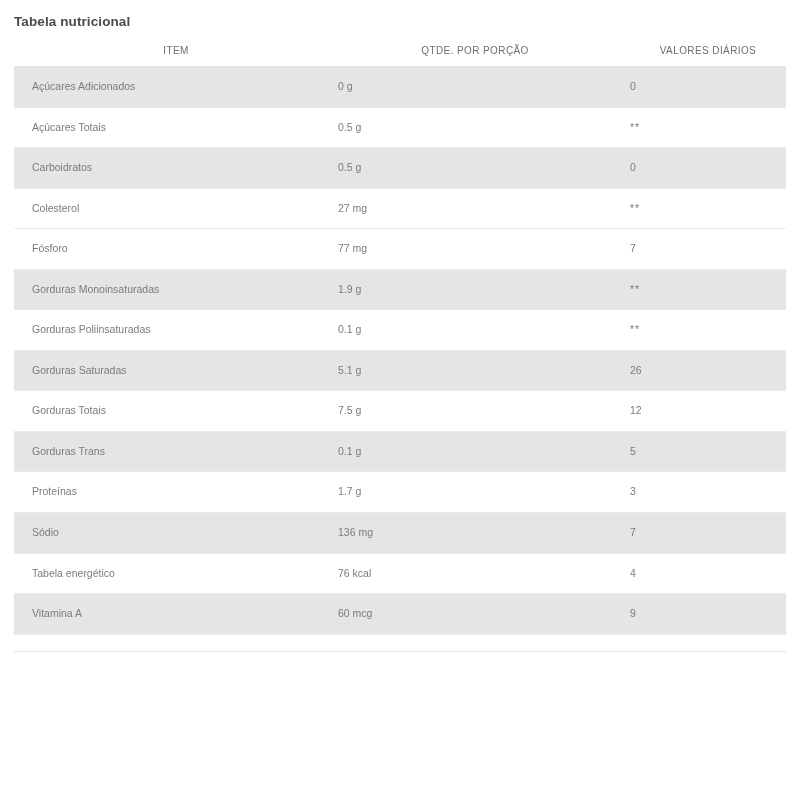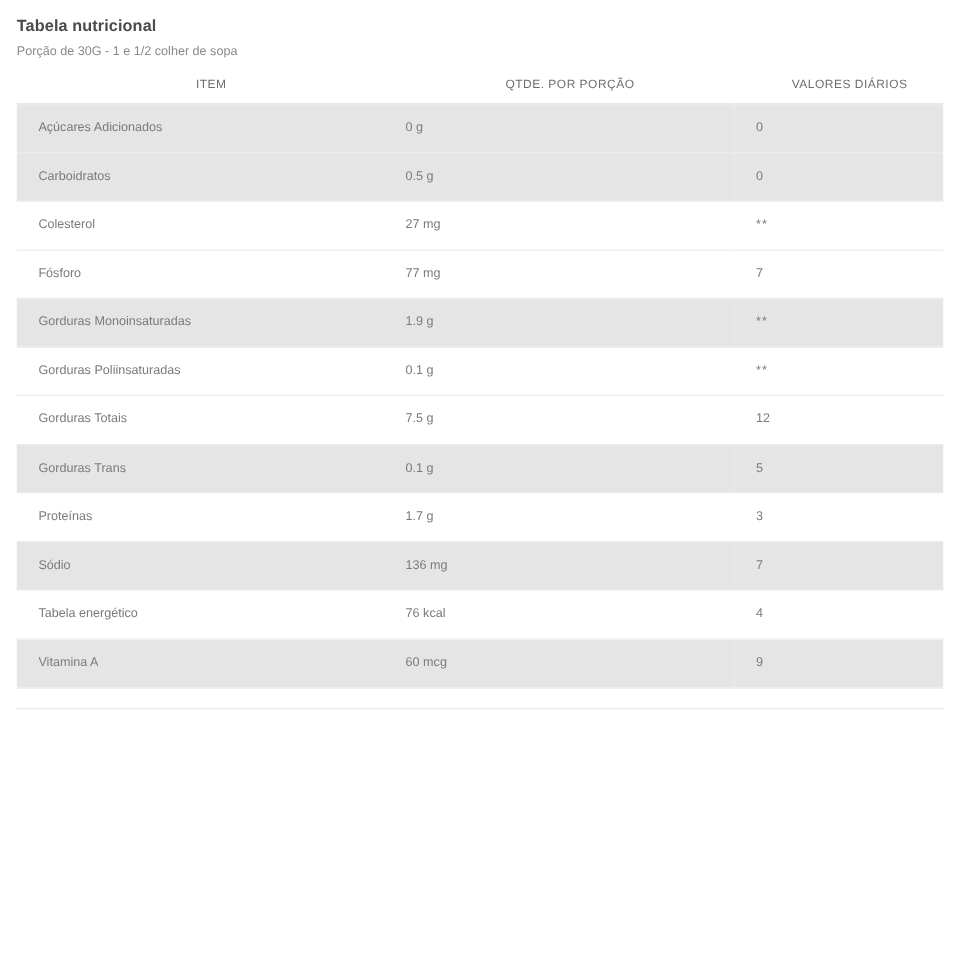--- a/index.html
+++ b/index.html
@@ -74,40 +74,44 @@
     margin: 16px 0 0 0;
   }
   .stars { letter-spacing: 1px; }
 </style>
 </head>
 <body>
 
 <div class="page">
 
   <div class="nutri-title">Tabela nutricional</div>
-  <div class="nutri-portion">Porção de 30G - 1 e 1/2 colher de sopa</div>
 
   <table class="nutri">
     <colgroup>
       <col class="c1">
         <col class="c2">
         <col class="c3">
     </colgroup>
     <thead>
       <tr>
         <th>ITEM</th>
         <th>QTDE. POR PORÇÃO</th>
         <th>VALORES DIÁRIOS</th>
       </tr>
     </thead>
     <tbody>
       <tr class="shaded">
         <td>Açúcares Adicionados</td>
         <td>0 g</td>
         <td>0</td>
+      </tr>
+      <tr class="plain">
+        <td>Açúcares Totais</td>
+        <td>0.5 g</td>
+        <td class="stars">**</td>
       </tr>
       <tr class="shaded">
         <td>Carboidratos</td>
         <td>0.5 g</td>
         <td>0</td>
       </tr>
       <tr class="plain">
         <td>Colesterol</td>
         <td>27 mg</td>
         <td class="stars">**</td>
@@ -119,20 +123,25 @@
       </tr>
       <tr class="shaded">
         <td>Gorduras Monoinsaturadas</td>
         <td>1.9 g</td>
         <td class="stars">**</td>
       </tr>
       <tr class="plain">
         <td>Gorduras Poliinsaturadas</td>
         <td>0.1 g</td>
         <td class="stars">**</td>
+      </tr>
+      <tr class="shaded">
+        <td>Gorduras Saturadas</td>
+        <td>5.1 g</td>
+        <td>26</td>
       </tr>
       <tr class="plain">
         <td>Gorduras Totais</td>
         <td>7.5 g</td>
         <td>12</td>
       </tr>
       <tr class="shaded">
         <td>Gorduras Trans</td>
         <td>0.1 g</td>
         <td>5</td>

